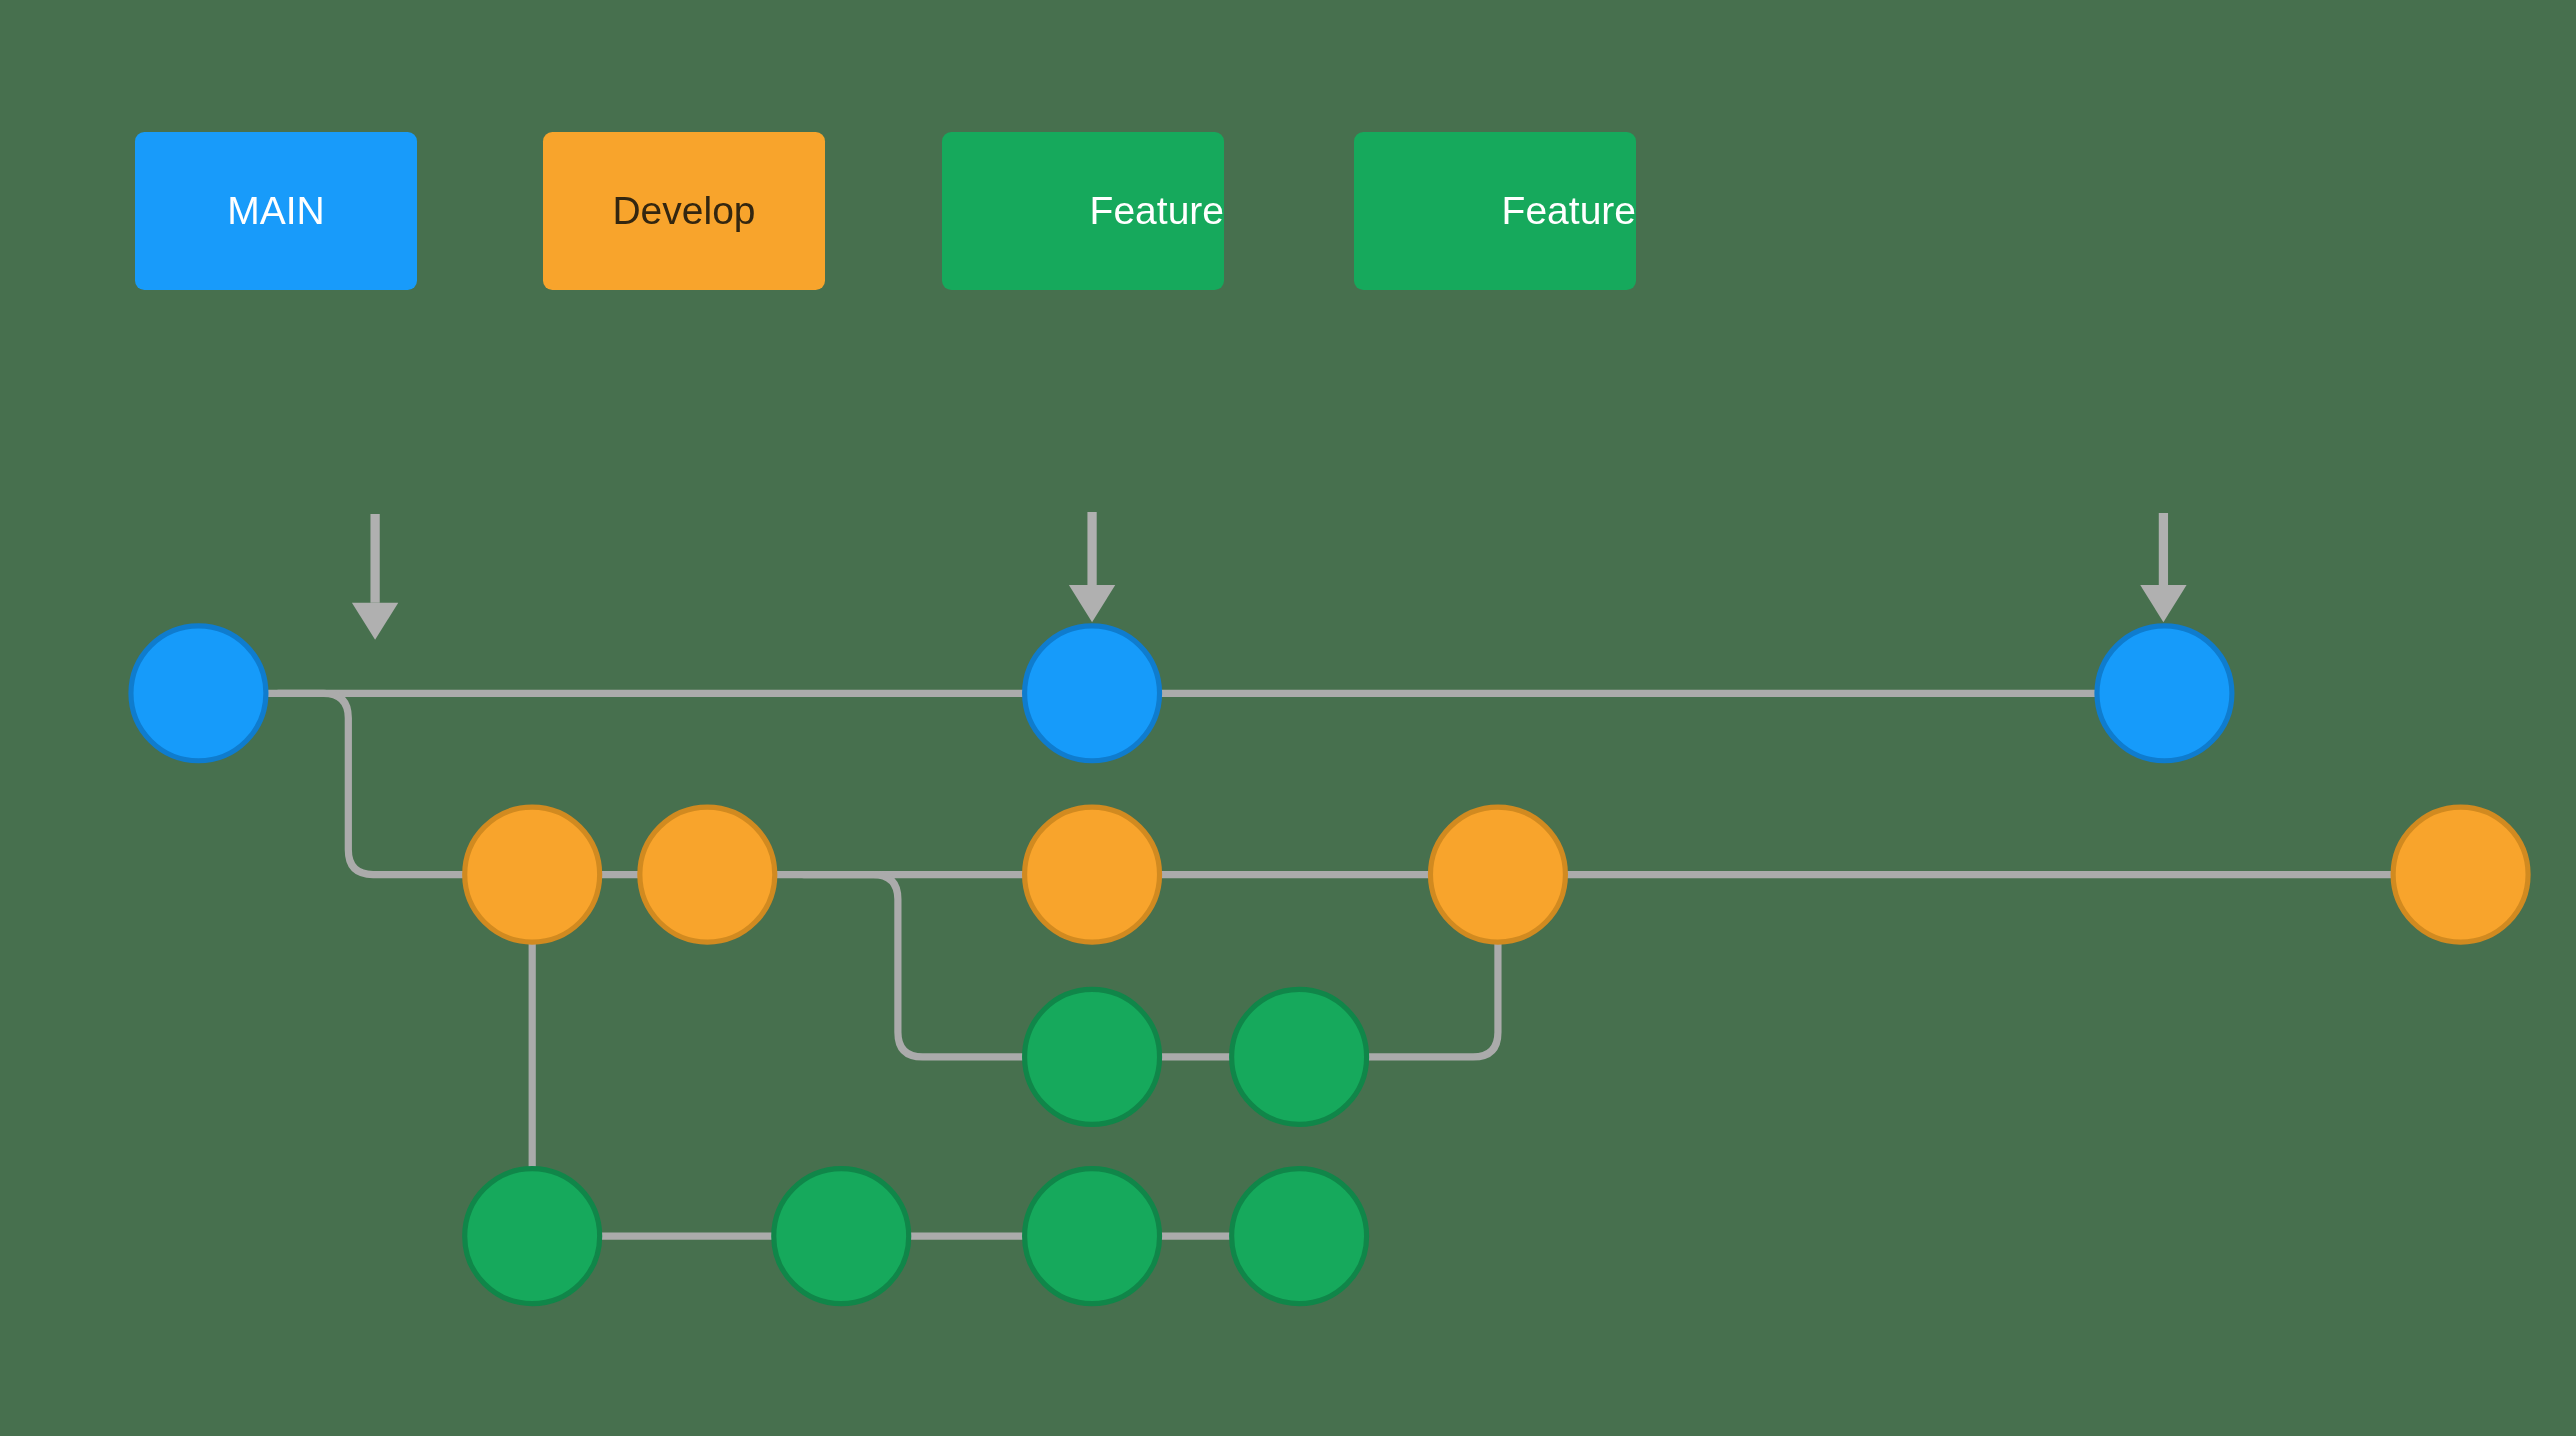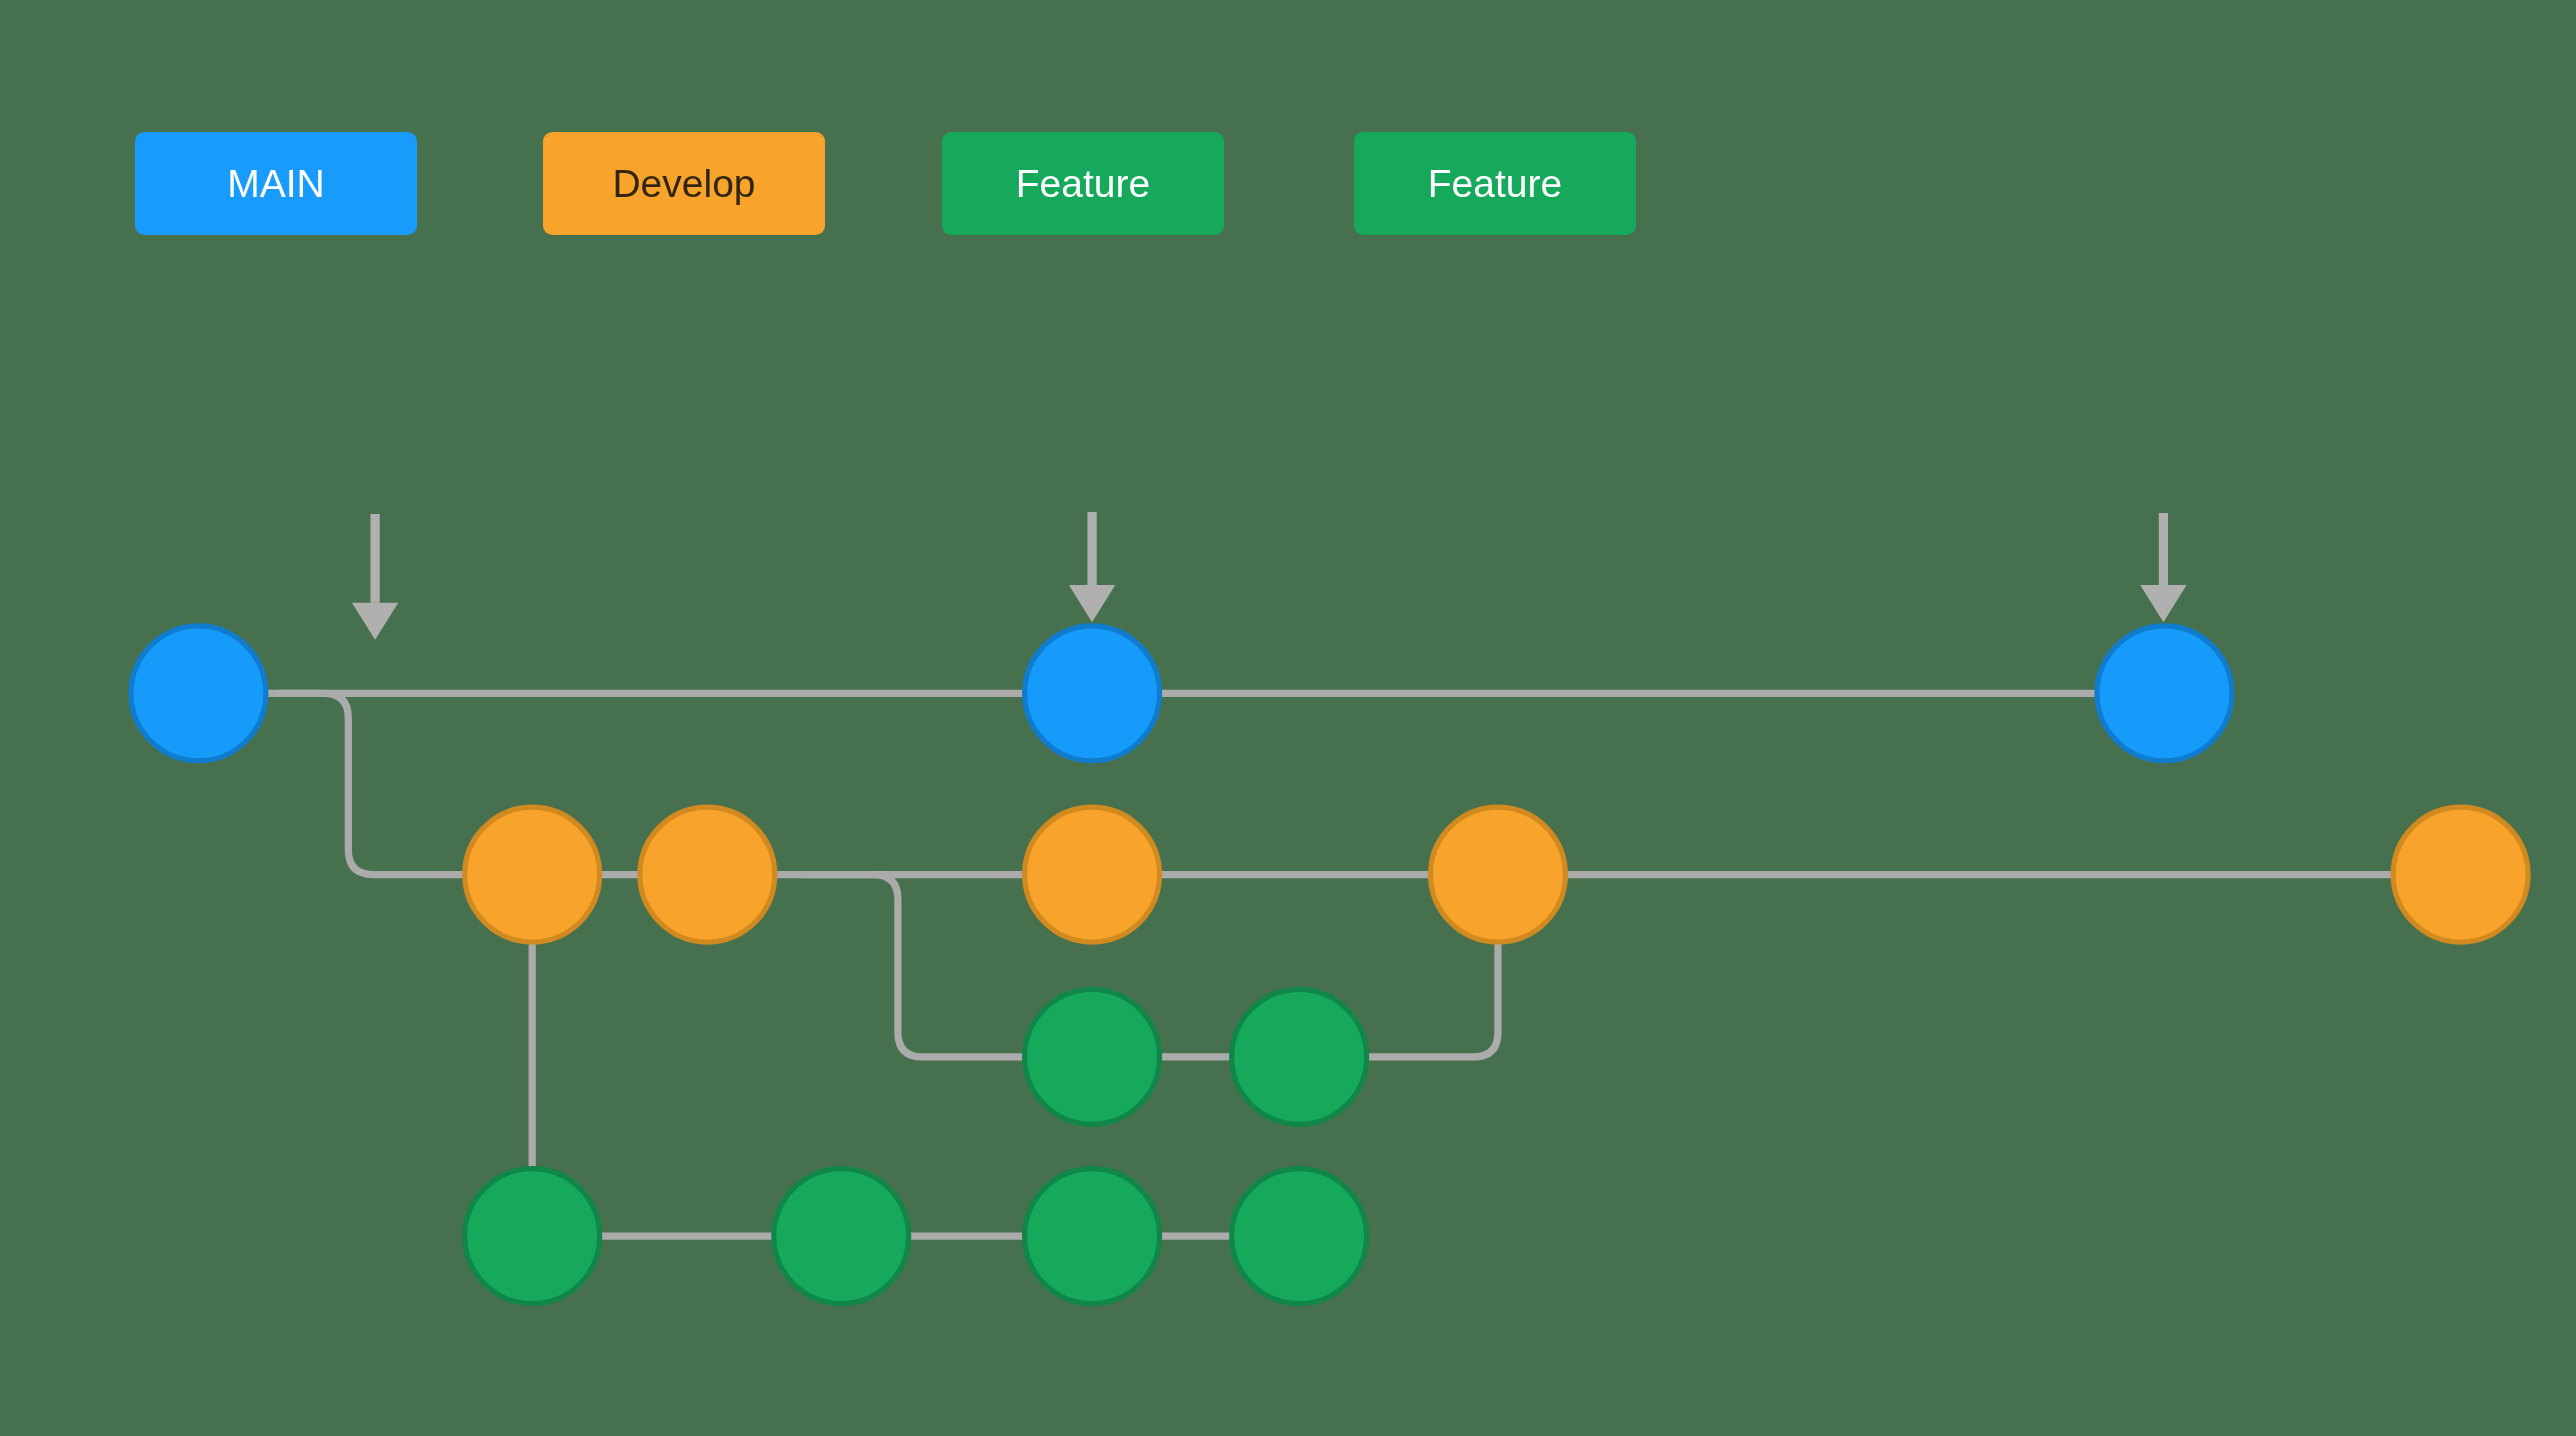--- a/index.html
+++ b/index.html
@@ -11,24 +11,24 @@
     font-family:"Liberation Sans",sans-serif;
   }
   .stage svg{position:absolute;left:0;top:0;width:2658px;height:1436px;display:block;}
   .box{
     position:absolute;
     width:282px;
     display:flex;align-items:center;justify-content:center;
     box-sizing:border-box;
     user-select:none;
   }
-  .legend{top:132px;height:103px;border-radius:9.3px;font-size:39px;}
+  .legend{top:132px;height:158px;border-radius:9.3px;font-size:39px;}
   .legend.main{background:#189BFA;color:#FFFFFF;}
   .legend.develop{background:#F8A42C;color:#332610;}
-  .legend.feature{background:#16A95C;color:#FFFFFF;}
+  .legend.feature{background:#16A95C;color:#FFFFFF;justify-content:flex-end;}
   .tag{
     top:380px;height:132px;border-radius:8.2px;
     background:#189BFA;color:#FFFFFF;font-size:41px;
   }
 </style>
 </head>
 <body>
 
 <div class="stage">
 

